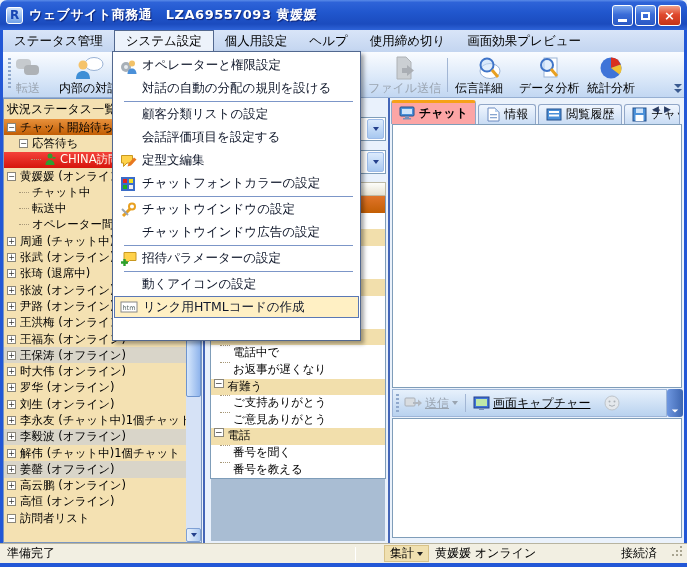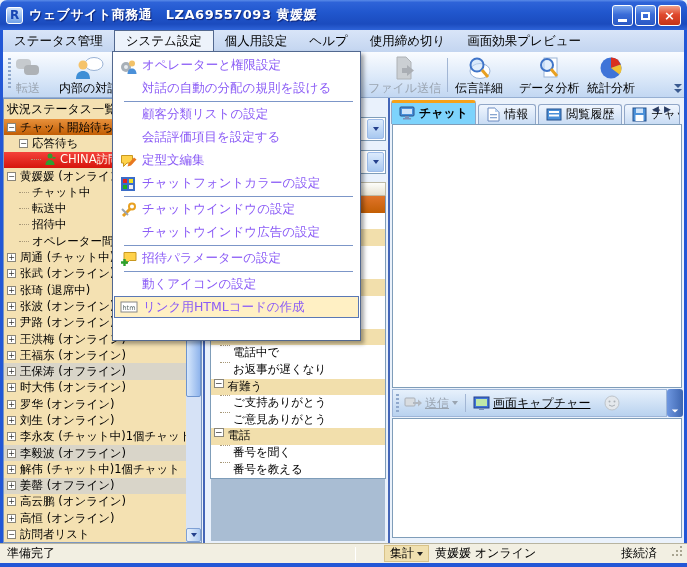--- a/index.html
+++ b/index.html
@@ -75,21 +75,21 @@
   .crow{height:16.6px;display:flex;align-items:flex-start;font-size:11.5px;color:#000;white-space:nowrap;overflow:hidden;padding-left:3px;}
   .crow.group{background:#F2DFAC;}
   .crow.selected{background:linear-gradient(180deg,#E0742A,#C25E04);}
   .crow .conn{margin-left:6px;}
   #midempty{left:211px;top:479px;width:174px;height:62px;background:#A9BDD3;}
 
   
   #rtabs{left:391px;top:100px;width:293px;height:24px;display:flex;align-items:flex-end;}
   .rtab{display:flex;align-items:center;gap:4px;font-size:12px;color:#000;border:1px solid #91A7C8;border-bottom:none;
     border-radius:3px 3px 0 0;padding:2px 7px;height:20px;background:linear-gradient(180deg,#F0F6FE,#C9DCF4);margin-right:2px;white-space:nowrap;overflow:hidden;}
-  .rtab.active{height:24px;background:#7dd3fc;border-top:3px solid #F6A118;font-weight:bold;}
+  .rtab.active{height:24px;background:#fca5a5;border-top:3px solid #F6A118;font-weight:bold;}
   #tabarrows{position:absolute;left:652px;top:104px;display:flex;gap:5px;color:#283A60;font-size:9px;}
   #chatarea{left:392px;top:124px;width:290px;height:264px;background:#fff;border:1px solid #7F9DB9;}
   #sendbar{left:392px;top:389px;width:275px;height:28px;background:linear-gradient(180deg,#E7F1FC,#B9D2EF);
     border:1px solid #9DB5D8;display:flex;align-items:center;font-size:12px;color:#000;}
   #sendbar .dots{width:3px;height:18px;background:repeating-linear-gradient(180deg,#8FA8CC 0 2px,transparent 2px 4px);margin:0 5px 0 3px;}
   .sbgroup{display:flex;align-items:center;gap:3px;white-space:nowrap;text-decoration:underline;}
   .graytxt{color:#9AA4B0;}
   #sboverflow{left:667px;top:389px;width:16px;height:28px;border-radius:3px;
     background:linear-gradient(90deg,#6E97E0,#3E66B0);display:flex;flex-direction:column;justify-content:flex-end;align-items:center;padding-bottom:3px;}
   #sboverflow .chev{border-top-color:#fff;transform:scale(.8);}
@@ -105,21 +105,21 @@
     background:radial-gradient(circle at 2px 10px,#A8A490 1.2px,transparent 1.5px),
                radial-gradient(circle at 6px 10px,#A8A490 1.2px,transparent 1.5px),
                radial-gradient(circle at 10px 10px,#A8A490 1.2px,transparent 1.5px),
                radial-gradient(circle at 6px 6px,#A8A490 1.2px,transparent 1.5px),
                radial-gradient(circle at 10px 6px,#A8A490 1.2px,transparent 1.5px),
                radial-gradient(circle at 10px 2px,#A8A490 1.2px,transparent 1.5px);}
 
   
   #dropdown{left:112px;top:51px;width:249px;height:290px;background:#fff;border:1px solid #52688F;
     box-shadow:3px 3px 4px rgba(0,0,0,.35);z-index:40;padding:2px 1px;}
-  .menu-item{height:23px;display:flex;align-items:center;font-size:12.5px;color:#8b5cf6;white-space:nowrap;}
+  .menu-item{height:23px;display:flex;align-items:center;font-size:12.5px;color:#0f172a;white-space:nowrap;}
   .menu-item .ic{flex:0 0 28px;display:flex;align-items:center;justify-content:center;}
   .menu-item.hl{background:#FFF0C4;border:1px solid #5A78B5;height:22px;}
   .menu-sep{height:1px;background:#7C96C8;margin:1px 6px 1px 10px;}
 </style>
 </head>
 <body>
 
 <div id="win">
 
   <div id="titlebar" class="abs">
@@ -175,21 +175,21 @@
   <div class="tbtn disabled" style="left:365px;">
     <span class="icn">
       <svg width="26" height="24">
           <path d="M5 1h9l5 5v17H5z" fill="#CBCFD3" stroke="#AEB2B6"></path>
           <path d="M10 12h5V9l7 5.5L15 20v-3h-5z" fill="#AAAEB4"></path>
         </svg>
     </span>
       <span>ファイル送信</span>
   </div>
   <div class="tsep" style="left:447px;"></div>
-  <div class="tbtn" style="left:452px;">
+  <div class="tbtn" style="left:452px;align-items:flex-end;">
     <span class="icn">
       <svg width="28" height="24">
           <ellipse cx="15" cy="15" rx="10" ry="7.5" fill="#fff" stroke="#9AB3D6"></ellipse>
           <circle cx="12" cy="9" r="6.5" fill="rgba(200,224,250,.55)" stroke="#3F74C8" stroke-width="2"></circle>
           <line x1="17" y1="14" x2="23" y2="21" stroke="#E8A020" stroke-width="3"></line>
         </svg>
     </span>
       <span>伝言詳細</span>
   </div>
   <div class="tbtn" style="left:516px;">
@@ -246,24 +246,20 @@
         <span class="exp" style="font-size: 8px;">−</span>
         <span>黄媛媛 (オンライン)</span>
       </div>
       <div class="trow" style="padding-left: 15px;">
         <span class="conn"></span>
         <span>チャット中</span>
       </div>
       <div class="trow" style="padding-left: 15px;">
         <span class="conn"></span>
         <span>転送中</span>
-      </div>
-      <div class="trow" style="padding-left: 15px;">
-        <span class="conn"></span>
-        <span>招待中</span>
       </div>
       <div class="trow" style="padding-left: 15px;">
         <span class="conn"></span>
         <span>オペレーター間対話</span>
       </div>
       <div class="trow" style="padding-left: 3px;">
         <span class="exp" style="font-size: 8px;">+</span>
         <span>周通 (チャット中)1個チャット</span>
       </div>
       <div class="trow" style="padding-left: 3px;">

